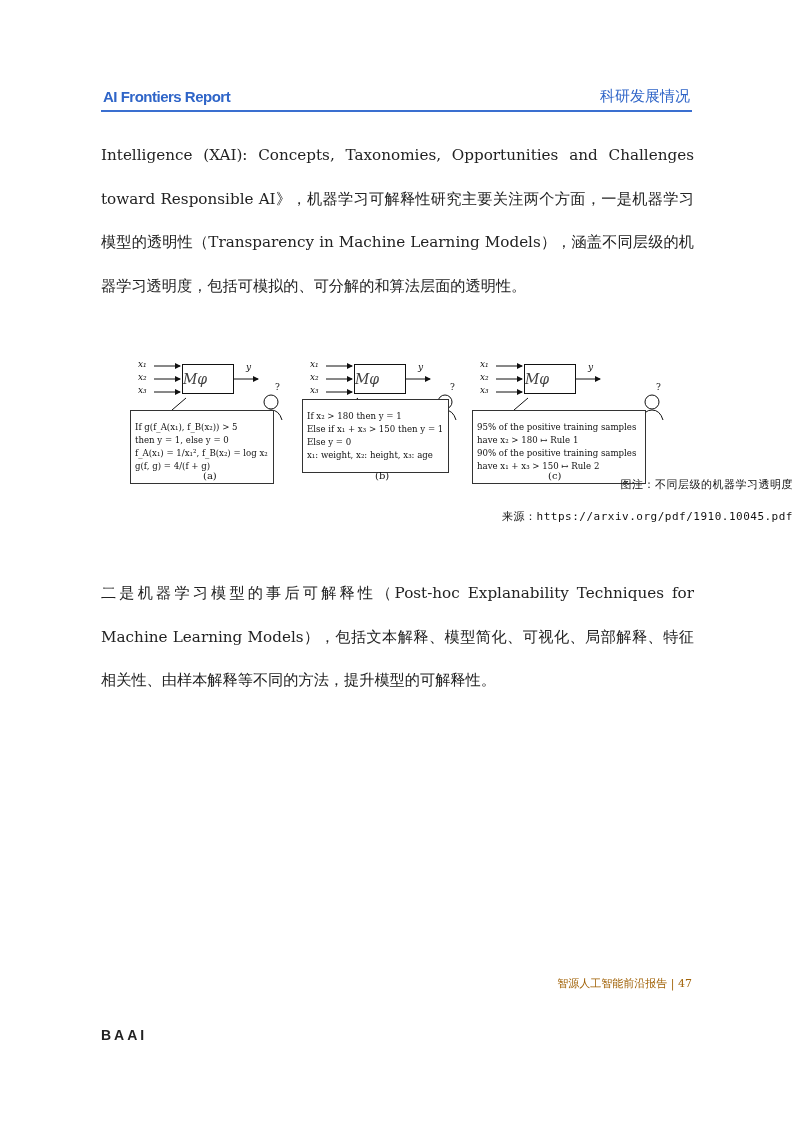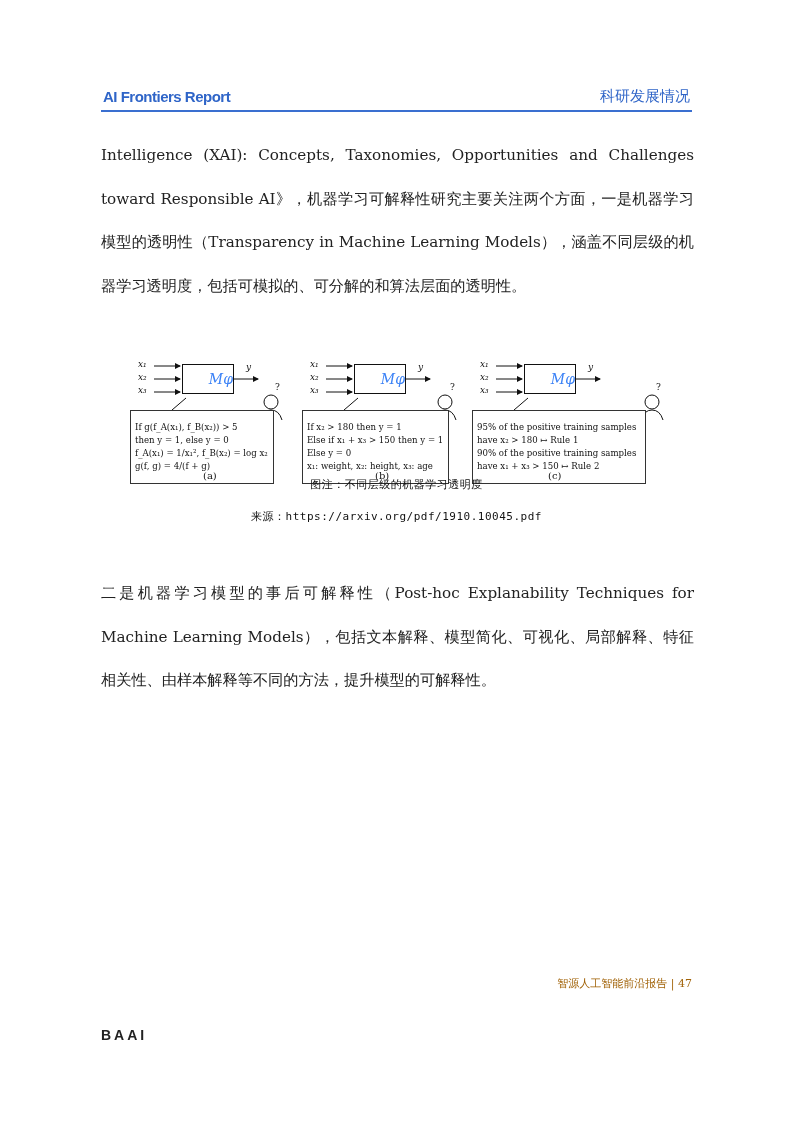--- a/index.html
+++ b/index.html
@@ -7,24 +7,24 @@
   .header { position:absolute; left:101px; top:86px; width:591px; height:24px; }
   .header-left { position:absolute; left:2px; top:2px; font-family:"Liberation Sans", sans-serif; font-size:15px; font-weight:bold; color:#2f65c8; letter-spacing:-0.5px; }
   .header-right { position:absolute; right:2px; top:1px; font-family:"DejaVu Serif", serif; font-size:15px; font-weight:normal; color:#2f65c8; }
   .header-rule { position:absolute; left:101px; top:110px; width:591px; height:2px; background:#3a6fd0; }
   .para { position:absolute; left:101px; width:593px; font-family:"DejaVu Serif", serif; font-size:15.2px; line-height:43.5px; color:#222; text-align:justify; }
   .p1 { top:134px; }
   .p2 { top:572px; }
   .figure { position:absolute; left:128px; top:343px; width:540px; height:130px; font-family:"DejaVu Serif", serif; }
   .panel { position:absolute; top:0;margin-top:15px; }
   .inlab { position:absolute; font-size:9px; font-style:italic; color:#111; }
-  .mbox { position:absolute; width:50px; height:28px; border:1.2px solid #111; background:#fff; text-align:right; line-height:28px; font-style:italic; font-size:14px; color:#3b82f6; }
+  .mbox { position:absolute; width:50px; height:28px; border:1.2px solid #111; background:#fff; text-align:left; line-height:28px; font-style:italic; font-size:14px; color:#404040; }
   .rulebox { position:absolute; border:1px solid #333; background:#fff; font-size:8.6px; line-height:13px; padding:10px 4px; color:#111; white-space:nowrap; }
   .sublab { position:absolute; font-size:10px; color:#111; }
-  .caption { position:absolute; left:0; width:793px; text-align:center; font-family:"DejaVu Sans Mono", monospace; font-size:11px; color:#111; letter-spacing:0.5px; }
+  .caption { position:absolute; left:0; width:793px; text-align:right; font-family:"DejaVu Sans Mono", monospace; font-size:11px; color:#111; letter-spacing:0.5px; }
   .cap1 { top:477px; }
   .cap2 { top:509px; }
   .footer-logo { position:absolute; left:101px; top:1027px; font-family:"Liberation Sans", sans-serif; font-weight:bold; font-size:14px; letter-spacing:3px; color:#222; }
   .footer-right { position:absolute; right:101px; top:976px; font-family:"DejaVu Serif", serif; font-size:11px; color:#a16207; }
 </style>
 </head>
 <body>
 
 <div class="header">
   <div class="header-left">AI Frontiers Report</div>
@@ -80,21 +80,21 @@
       <path d="M58,40 L44,52" stroke="#111" fill="none"></path>
       <circle cx="145" cy="44" r="7" fill="none" stroke="#111"></circle>
       <path d="M134,62 Q137,52 145,52 Q153,52 156,62" fill="none" stroke="#111"></path>
     </svg>
     <span class="inlab" style="left:10px;top:1px">x₁</span>
     <span class="inlab" style="left:10px;top:14px">x₂</span>
     <span class="inlab" style="left:10px;top:27px">x₃</span>
     <div class="mbox" style="left:54px;top:6px">Mφ</div>
     <span class="inlab" style="left:118px;top:4px">y</span>
     <span class="inlab" style="left:150px;top:24px;font-style:normal">?</span>
-    <div class="rulebox" style="left:2px;top:52px;width:137px">
+    <div class="rulebox" style="left:2px;top:41px;width:137px">
       <div>If x₂ &gt; 180 then y = 1</div>
       <div>Else if x₁ + x₃ &gt; 150 then y = 1</div>
       <div>Else y = 0</div>
       <div>x₁: weight, x₂: height, x₃: age</div>
     </div>
     <span class="sublab" style="left:75px;top:112px">(b)</span>
   </div>
 
   <div class="panel" style="left:342px; width:200px; height:130px;">
     <svg width="200" height="100" style="position:absolute;left:0;top:0">

